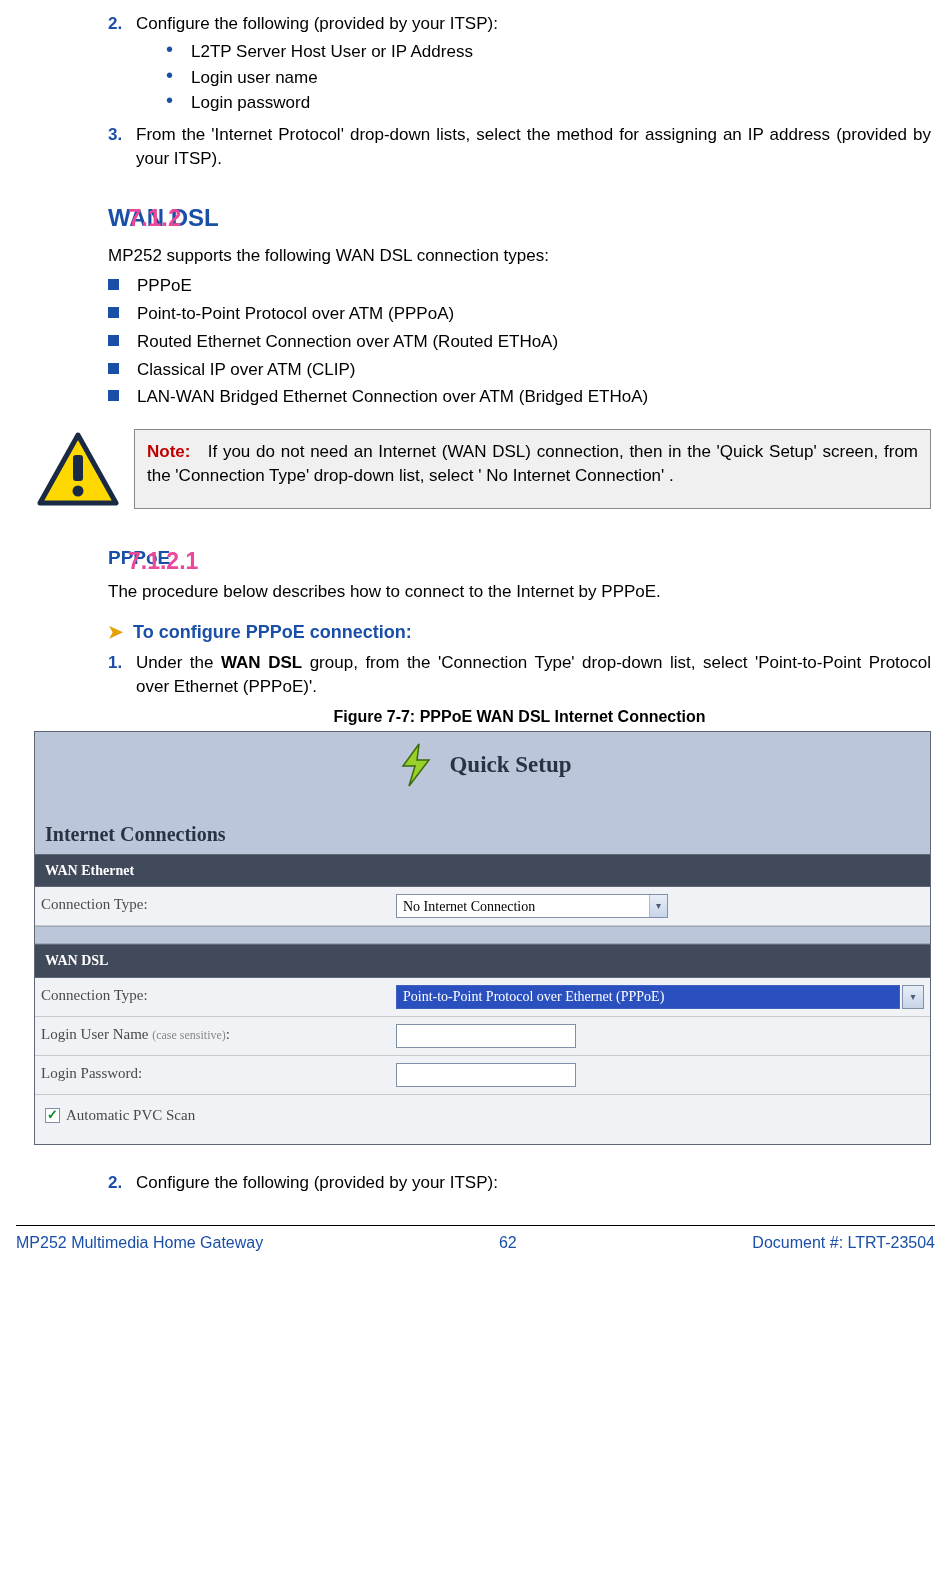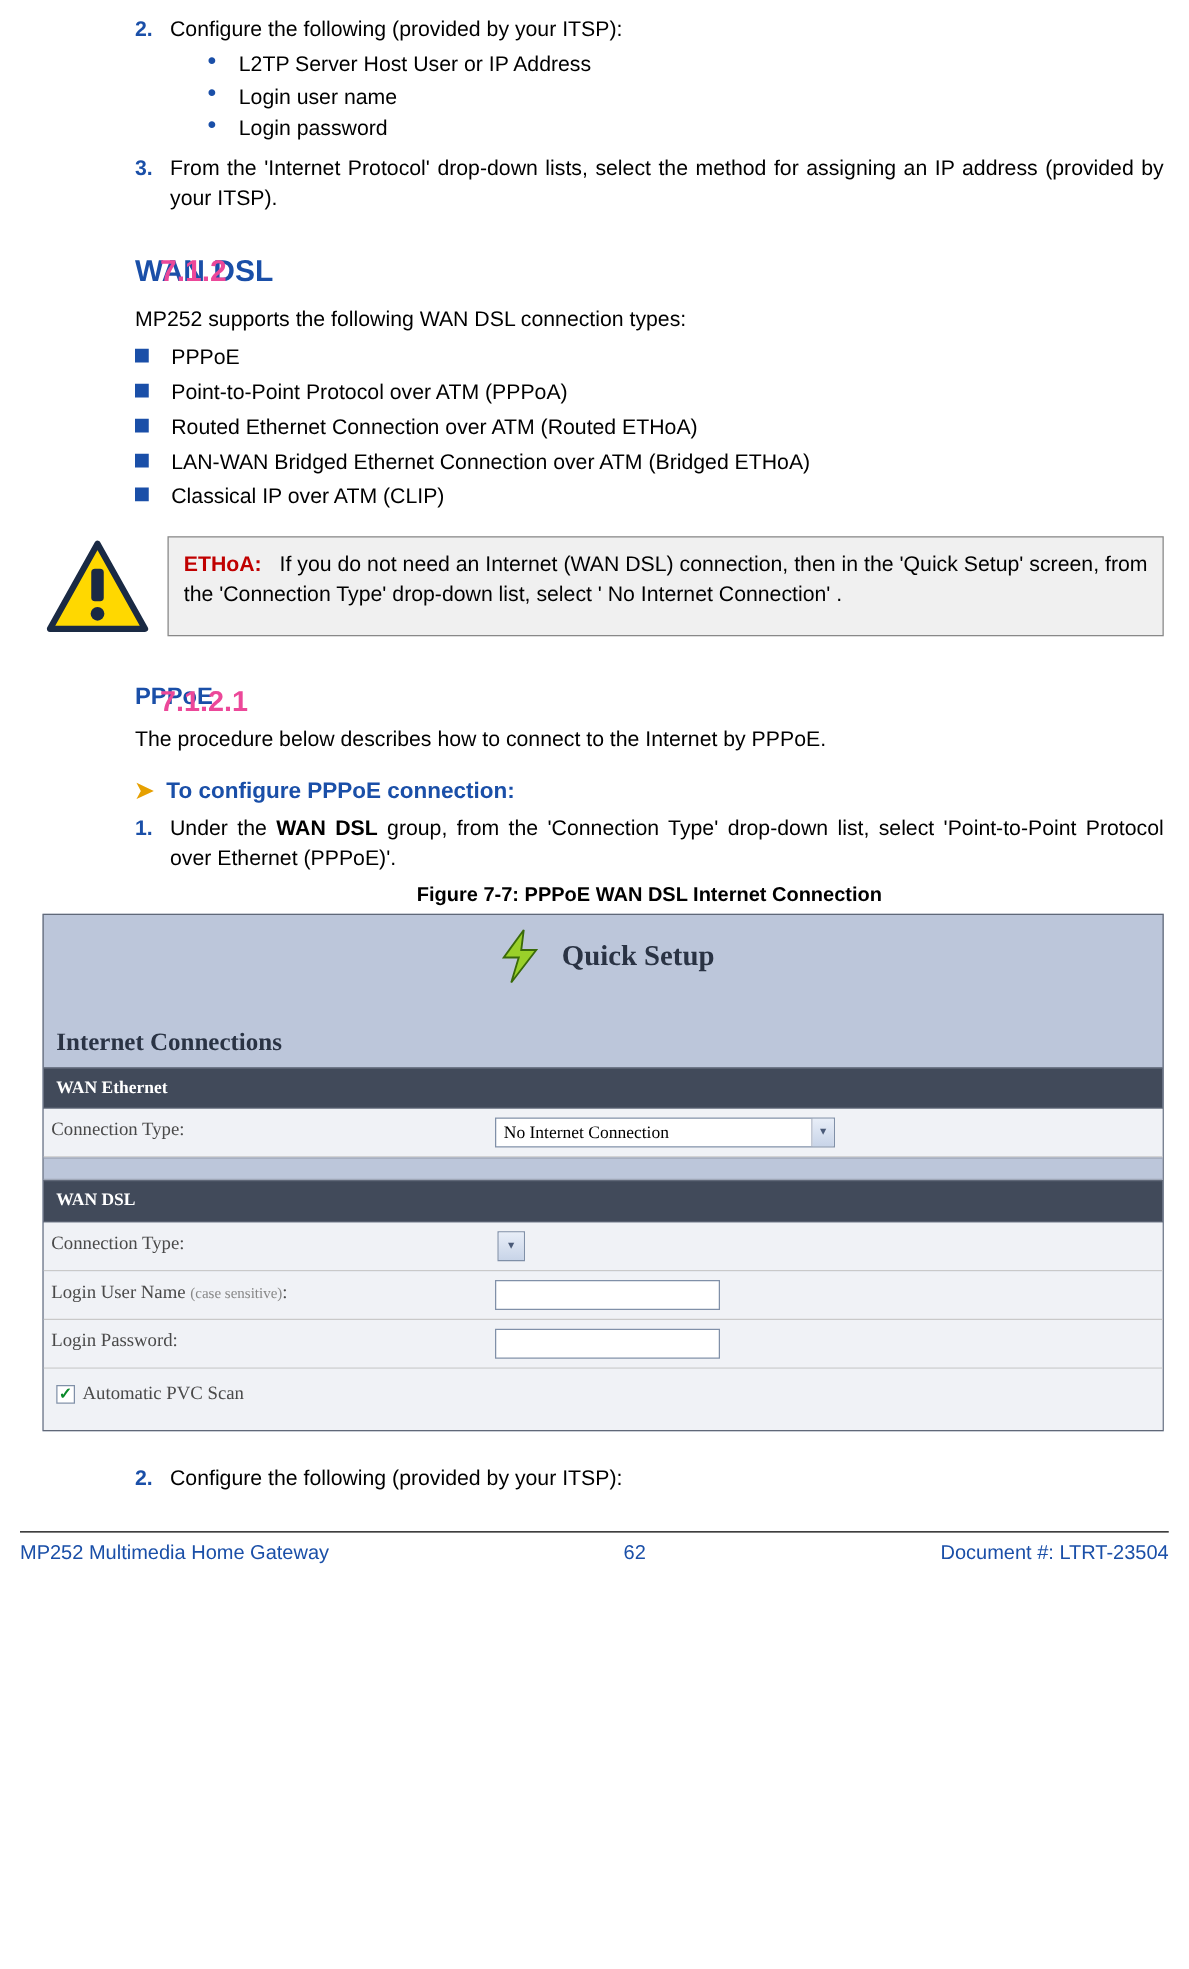--- a/index.html
+++ b/index.html
@@ -329,36 +329,36 @@
       <li>
           <span class="square"></span>
           <span>Point-to-Point Protocol over ATM (PPPoA)</span>
         </li>
       <li>
           <span class="square"></span>
           <span>Routed Ethernet Connection over ATM (Routed ETHoA)</span>
         </li>
       <li>
           <span class="square"></span>
-          <span>LAN-WAN Bridged Ethernet Connection over ATM (Bridged ETHoA)</span>
+          <span>Classical IP over ATM (CLIP)</span>
         </li>
       <li>
           <span class="square"></span>
-          <span>Classical IP over ATM (CLIP)</span>
+          <span>LAN-WAN Bridged Ethernet Connection over ATM (Bridged ETHoA)</span>
         </li>
     </ul>
 
     <div class="note-row">
       <svg class="warn-icon" viewBox="0 0 84 78">
         <polygon points="42,4 80,72 4,72" fill="#ffd800" stroke="#1a2a44" stroke-width="5" stroke-linejoin="round"></polygon>
         <rect x="37" y="24" width="10" height="26" rx="3" fill="#1a2a44"></rect>
         <circle cx="42" cy="60" r="5.5" fill="#1a2a44"></circle>
       </svg>
       <div class="note-box">
-        <span class="note-label">ETHoA:</span>
+        <span class="note-label">Note:</span>
         &nbsp;&nbsp;<span>If you do not need an Internet (WAN DSL) connection, then in the 'Quick Setup' screen, from the 'Connection Type' drop-down list, select ' No Internet Connection' .</span>
       </div>
     </div>
 
     <div class="sub-section-title">
       <span class="section-num" style="font-size:23px;">7.1.2.1</span>
       <span>PPPoE</span>
     </div>
 
     <p>The procedure below describes how to connect to the Internet by PPPoE.</p>
@@ -392,20 +392,23 @@
           <span class="dd-text">No Internet Connection</span>
           <span class="dd-arrow">▾</span>
         </div>
       </div>
 
       <div class="gap-bar"></div>
 
       <div class="dark-bar">WAN DSL</div>
       <div class="form-row">
         <div class="form-label">Connection Type:</div>
+        <div class="dropdown long selected">
+          <span class="dd-text">Point-to-Point Protocol over Ethernet (PPPoE)</span>
+        </div>
         <div class="dropdown" style="width:22px; padding:0; margin-left:2px;">
           <span class="dd-arrow" style="border:none; width:100%;">▾</span>
         </div>
       </div>
       <div class="form-row">
         <div class="form-label">
           <span>Login User Name </span><span class="sub">(case sensitive)</span><span>:</span>
         </div>
         <div class="textbox"></div>
       </div>

